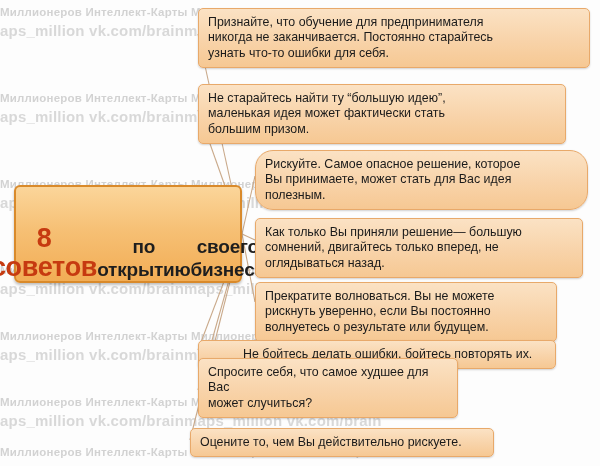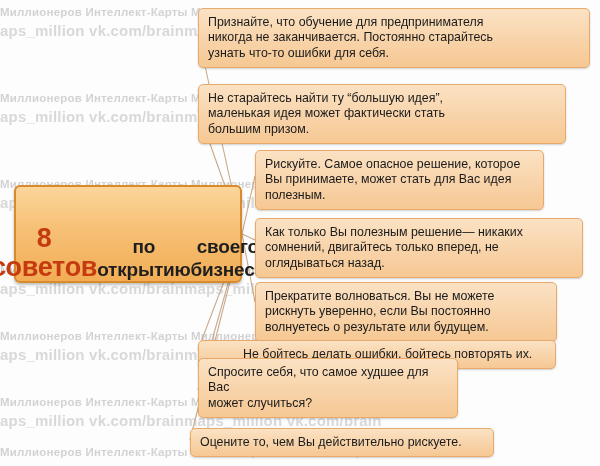--- a/index.html
+++ b/index.html
@@ -106,21 +106,21 @@
     line-height: 1.24;
     padding: 6px 9px 6px 9px;
     font-family: "Liberation Sans", sans-serif;
   }
   .tip p {
     margin: 0;
   }
 
   #tip-0 { left: 198px; top: 8px;   width: 392px; }
   #tip-1 { left: 198px; top: 84px;  width: 368px; }
-  #tip-2 { left: 255px; top: 150px; width: 289px; }
+  #tip-2 { left: 255px; top: 150px; width: 333px; border-radius: 18px; }
   #tip-3 { left: 255px; top: 218px; width: 328px; }
   #tip-4 { left: 255px; top: 282px; width: 302px; }
   #tip-5 { left: 198px; top: 340px; width: 358px; padding-left: 44px; }
   #tip-6 { left: 198px; top: 358px; width: 260px; }
   #tip-7 { left: 190px; top: 428px; width: 304px; }
 </style>
 </head>
 <body>
 
 <div id="stage">
@@ -160,33 +160,33 @@
     <div id="title-sub2">своего бизнеса</div>
   </div>
 
   <div class="tip" id="tip-0">
     <p>Признайте, что обучение для предпринимателя</p>
     <p>никогда не заканчивается. Постоянно старайтесь</p>
     <p>узнать что-то ошибки для себя.</p>
   </div>
 
   <div class="tip" id="tip-1">
-    <p>Не старайтесь найти ту “большую идея”,</p>
+    <p>Не старайтесь найти ту “большую идею”,</p>
     <p>маленькая идея может фактически стать</p>
     <p>большим призом.</p>
   </div>
 
   <div class="tip" id="tip-2">
     <p>Рискуйте. Самое опасное решение, которое</p>
     <p>Вы принимаете, может стать для Вас идея</p>
     <p>полезным.</p>
   </div>
 
   <div class="tip" id="tip-3">
-    <p>Как только Вы полезным решение— никаких</p>
+    <p>Как только Вы приняли решение— большую</p>
     <p>сомнений, двигайтесь только вперед, не</p>
     <p>оглядываться назад.</p>
   </div>
 
   <div class="tip" id="tip-4">
     <p>Прекратите волноваться. Вы не можете</p>
     <p>рискнуть уверенно, если Вы постоянно</p>
     <p>волнуетесь о результате или будущем.</p>
   </div>
 

